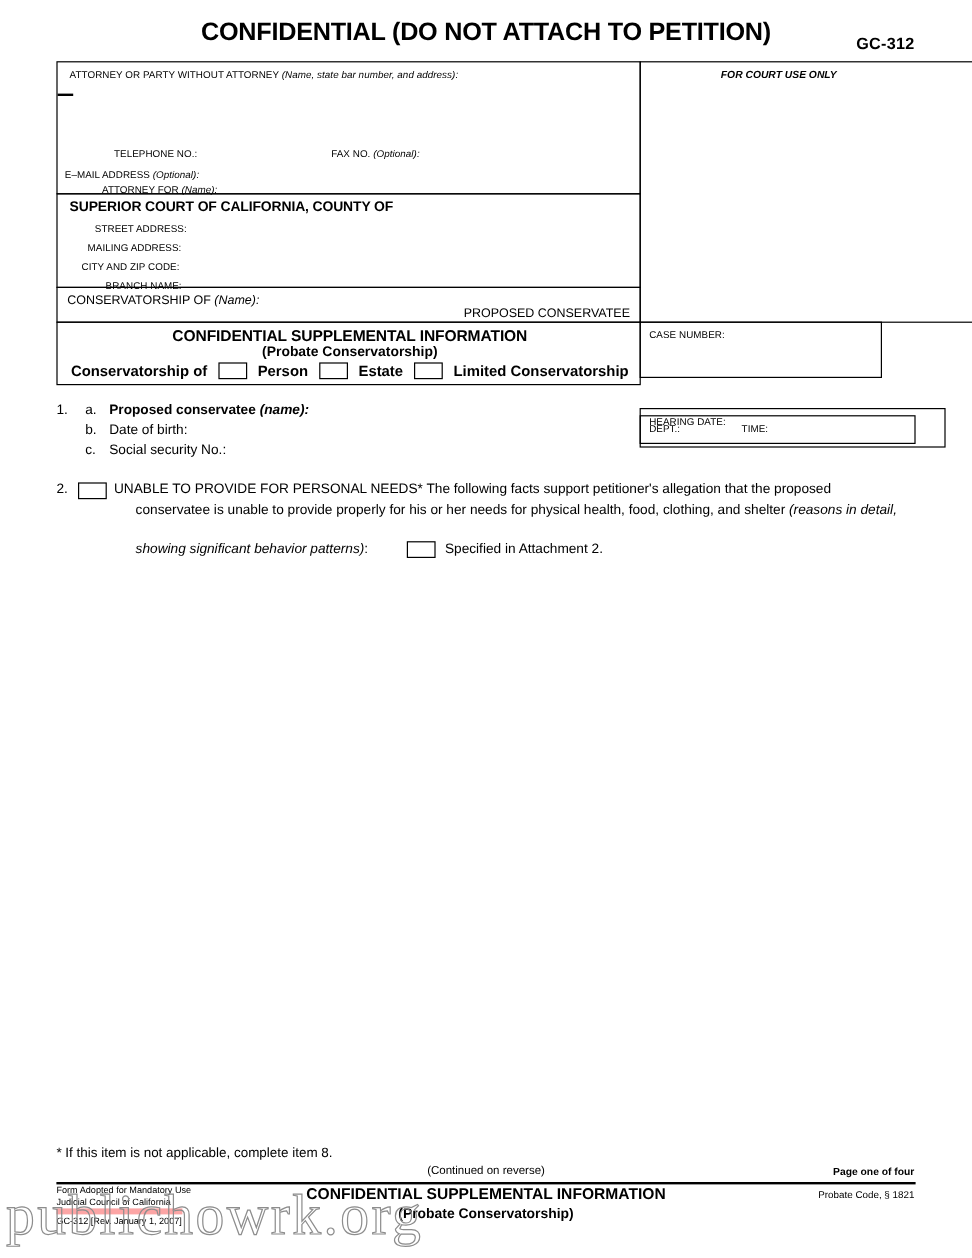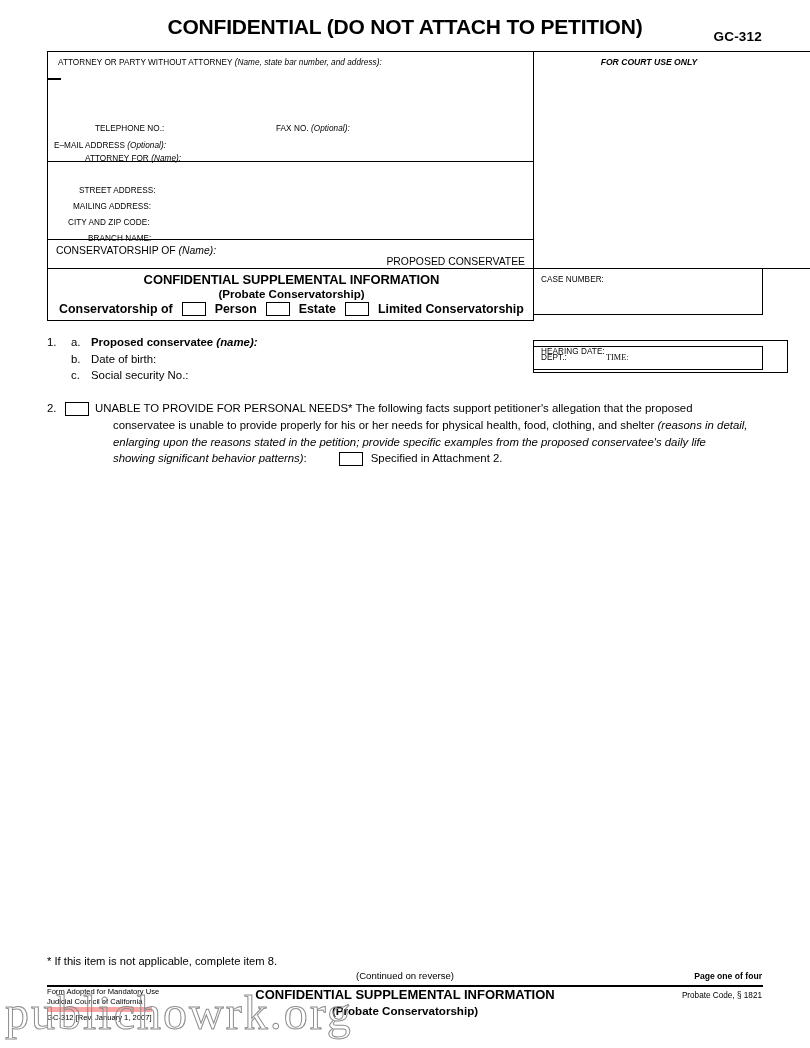--- a/index.html
+++ b/index.html
@@ -48,21 +48,21 @@
   }
 
   
   #attorney-box   { left: 47px;  top: 51px;  width: 487px; height: 111px; }
   #court-box      { left: 47px;  top: 161px; width: 487px; height: 79px;  }
   #conserv-box    { left: 47px;  top: 239px; width: 487px; height: 30px;  }
   #title-box      { left: 47px;  top: 268px; width: 487px; height: 53px;  }
 
   
   #courtuse-box   { left: 533px; top: 51px;  width: 278px; height: 218px; }
-  #case-box       { left: 533px; top: 268px; width: 230px; height: 47px;  }
+  #case-box       { left: 533px; top: 268px; width: 202px; height: 47px;  }
   #hearing-box    { left: 533px; top: 308px; width: 255px; height: 33px; margin-top: 32px;  }
   #dept-box       { left: 533px; top: 346px; width: 230px; height: 24px;  }
 
   .lbl {
     position: absolute;
     font-size: 8.2px;
     letter-spacing: 0.05px;
     white-space: nowrap;
   }
   .lbl i { font-style: italic; }
@@ -150,21 +150,21 @@
     left: 0; top: 5px;
     width: 230px;
     text-align: center;
     font-size: 8.6px;
     font-weight: bold;
     font-style: italic;
   }
   .case-lbl    { left: 7px; top: 6px; }
   .hearing-lbl { left: 7px; top: 6px; }
   .dept-lbl    { left: 7px; top: 6px; }
-  .time-lbl    { left: 72px; top: 6px; font-family: Liberation Serif, serif; }
+  .time-lbl    { left: 84px; top: 6px; }
 
   
   .item1 {
     position: absolute;
     left: 47px; top: 334px;
     font-size: 11.4px;
     line-height: 16.5px;
   }
   .item1 .num  { position: absolute; left: 0;    top: 0; }
   .item1 .la   { position: absolute; left: 24px; top: 0; }
@@ -285,20 +285,21 @@
   <div class="cell" id="attorney-box">
     <div class="lbl attorney-heading"><span>ATTORNEY OR PARTY WITHOUT ATTORNEY </span><i>(Name, state bar number, and address):</i></div>
     <div class="tick"></div>
     <div class="lbl tel-lbl">TELEPHONE NO.:</div>
     <div class="lbl fax-lbl"><span>FAX NO. </span><i>(Optional):</i></div>
     <div class="lbl email-lbl"><span>E–MAIL ADDRESS </span><i>(Optional):</i></div>
     <div class="lbl attyfor-lbl"><span>ATTORNEY FOR </span><i>(Name):</i></div>
   </div>
 
   <div class="cell" id="court-box">
+    <div class="court-title">SUPERIOR COURT OF CALIFORNIA, COUNTY OF</div>
     <div class="lbl street-lbl">STREET ADDRESS:</div>
     <div class="lbl mailing-lbl">MAILING ADDRESS:</div>
     <div class="lbl citzip-lbl">CITY AND ZIP CODE:</div>
     <div class="lbl branch-lbl">BRANCH NAME:</div>
   </div>
 
   <div class="cell" id="conserv-box">
     <div class="conserv-lbl"><span>CONSERVATORSHIP OF </span><i>(Name):</i></div>
     <div class="proposed-lbl">PROPOSED CONSERVATEE</div>
   </div>
@@ -340,21 +341,21 @@
     <span class="lc">c.</span>
     <span class="tc">Social security No.:</span>
   </div>
 
   <div class="item2">
     <span class="num">2.</span>
     <span class="cb2"></span>
     <div class="body">
       <span>UNABLE TO PROVIDE FOR PERSONAL NEEDS*</span><span>  The following facts support petitioner's allegation that the proposed</span><br>
       <span class="indent2">conservatee is unable to provide properly for his or her needs for physical health, food, clothing, and shelter </span><i>(reasons in detail,</i><br>
-      <i class="indent2">enlarging upon the reasons stated in the petition; provide specific examples from the proposed conservatee's daily life</i><br>
+      <br>
       <i class="indent2">showing significant behavior patterns)</i><span>:</span><span class="cb3"></span><span>Specified in Attachment 2.</span>
     </div>
   </div>
 
   <div class="footnote">* If this item is not applicable, complete item 8.</div>
   <div class="continued">(Continued on reverse)</div>
   <div class="pageone">Page one of four</div>
   <div class="rule"></div>
   <div class="foot-left">
     <span>Form Adopted for Mandatory Use</span><br>

